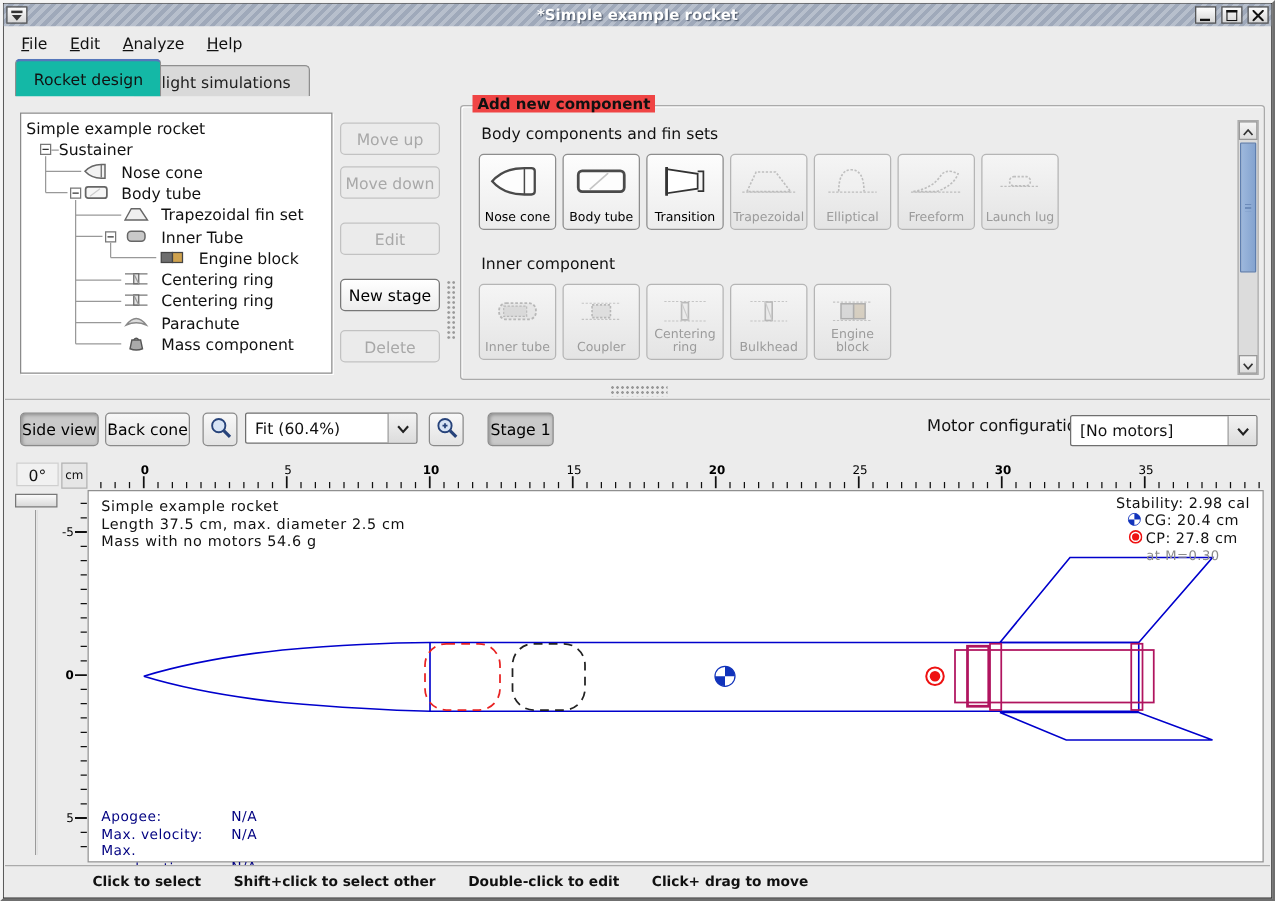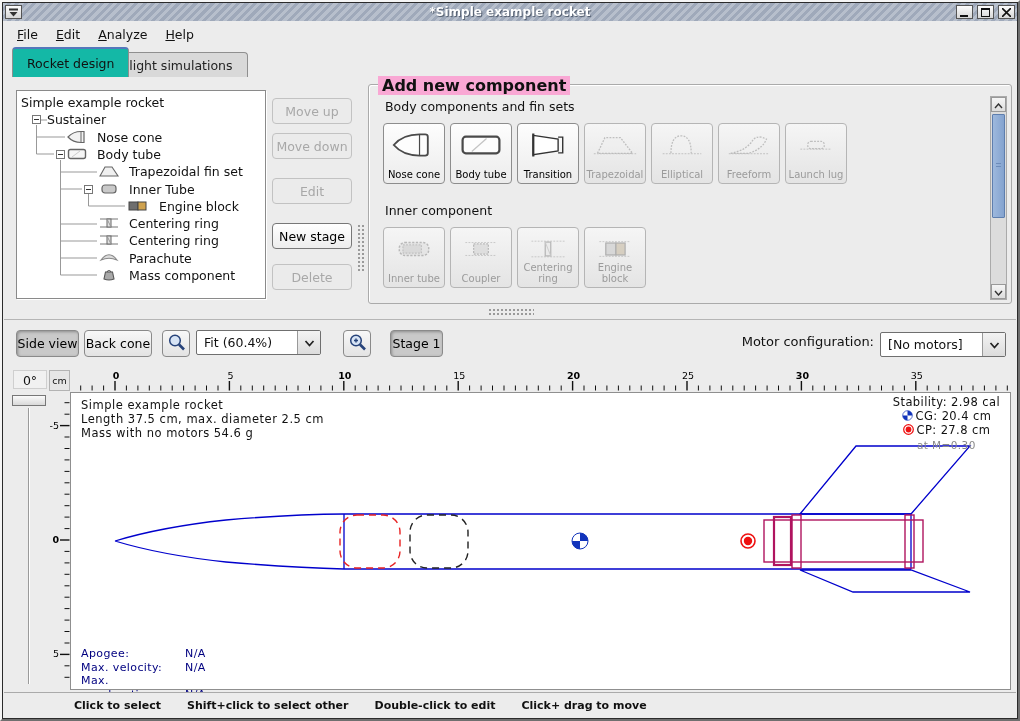--- a/index.html
+++ b/index.html
@@ -50,22 +50,22 @@
   .action-btn.on  { background:linear-gradient(#ffffff,#ededed); border:1px solid #777; color:#000; }
   .action-btn.off { background:#ebebeb; border:1px solid #c2c2c2; color:#a8a8a8; }
 
   .vsplit-dots { position:absolute; left:355px; top:222px; width:7px; height:48px;
     background-image:radial-gradient(#9a9a9a 1px, transparent 1.2px); background-size:4px 4px; }
   .hsplit-dots { position:absolute; left:486px; top:306px; width:46px; height:9px;
     background-image:radial-gradient(#9a9a9a 1px, transparent 1.2px); background-size:4px 4px; }
 
   .groupbox { position:absolute; left:366px; top:82px; width:644px; height:220px;
     border:1px solid #aaa; border-radius:3px; box-shadow:1px 1px 0 #fff inset; }
-  .groupbox-title { position:absolute; top:-9px; left:9px; background:#f9a8d4; padding:0 4px;
-    font-weight:bold; font-size:16px; }
+  .groupbox-title { position:absolute; top:-9px; left:9px; background:#ef4444; padding:0 4px;
+    font-weight:bold; font-size:12px; }
   .sect-label { position:absolute; left:16px; font-size:12.5px; }
   .comp-row { position:absolute; left:14px; display:flex; gap:5px; }
   .comp-btn { width:62px; height:61px; position:relative; border:1px solid #b5b5b5; border-radius:4px;
     background:linear-gradient(#f5f5f5,#e4e4e4); }
   .comp-btn.on { border-color:#8d8d8d; background:linear-gradient(#fdfdfd,#ececec); }
   .comp-ico { position:absolute; top:5px; left:0; right:0; height:32px;
     display:flex; align-items:center; justify-content:center; }
   .comp-btn.off .comp-ico { opacity:.42; filter:grayscale(60%); }
   .comp-lbl { position:absolute; bottom:3px; left:1px; right:1px; text-align:center;
     font-size:10px; line-height:10.5px; color:#000; }
@@ -375,20 +375,31 @@
               <line x1="7" y1="23.5" x2="43" y2="23.5" stroke="#8a8a8a" stroke-dasharray="2 1.4"></line>
               <rect x="22" y="7.5" width="6" height="15" fill="#e6e6e6" stroke="#6e6e6e" stroke-width="1.4"></rect>
               <line x1="22" y1="7.5" x2="28" y2="22.5" stroke="#9a9a9a"></line>
             </svg>
           </div>
           <div class="comp-lbl">Centering ring</div>
         </div>
         <div class="comp-btn off">
           <div class="comp-ico">
             <svg width="46" height="28" viewBox="0 0 50 30">
+              <line x1="9" y1="6.5" x2="41" y2="6.5" stroke="#8a8a8a" stroke-dasharray="2 1.4"></line>
+              <line x1="9" y1="23.5" x2="41" y2="23.5" stroke="#8a8a8a" stroke-dasharray="2 1.4"></line>
+              <rect x="22" y="7" width="6" height="16" fill="#e6e6e6" stroke="#6e6e6e" stroke-width="1.4"></rect>
+              <line x1="22" y1="7" x2="28" y2="23" stroke="#9a9a9a"></line>
+            </svg>
+          </div>
+          <div class="comp-lbl">Bulkhead</div>
+        </div>
+        <div class="comp-btn off">
+          <div class="comp-ico">
+            <svg width="46" height="28" viewBox="0 0 50 30">
               <line x1="8" y1="7" x2="42" y2="7" stroke="#8a8a8a" stroke-dasharray="2 1.4"></line>
               <line x1="8" y1="23" x2="42" y2="23" stroke="#8a8a8a" stroke-dasharray="2 1.4"></line>
               <rect x="15" y="8.5" width="11" height="13" fill="#b9b9b9" stroke="#555" stroke-width="1.3"></rect>
               <rect x="26" y="8.5" width="10" height="13" fill="#cfa24e" stroke="#555" stroke-width="1.3"></rect>
             </svg>
           </div>
           <div class="comp-lbl">Engine block</div>
         </div>
       </div>
     </div>
@@ -414,38 +425,38 @@
 
   <div class="toolbar">
     <button class="tb-btn pressed" style="left:12px; width:63px">Side view</button>
     <button class="tb-btn" style="left:80px; width:68px">Back cone</button>
     <button class="tb-btn" style="left:158px; width:28px">
         <span><svg width="19" height="19" viewBox="0 0 19 19">
             <circle cx="8" cy="7.5" r="5.3" fill="#d7e4f5" stroke="#27437a" stroke-width="1.5"></circle>
             <line x1="12" y1="11.5" x2="17" y2="16.5" stroke="#27437a" stroke-width="2.6"></line>
           </svg></span>
       </button>
-    <div class="combo" style="left:192px; width:125px">
+    <div class="combo" style="left:192px; width:138px">
       <div class="combo-text">Fit (60.4%)</div>
       <div class="combo-arrow">
           <span><svg width="11" height="7" viewBox="0 0 11 7">
               <path d="M1.5 1 L5.5 5.5 L9.5 1" stroke="#222" stroke-width="1.7" fill="none"></path>
             </svg></span>
         </div>
     </div>
     <button class="tb-btn" style="left:339px; width:28px">
         <span><svg width="19" height="19" viewBox="0 0 19 19">
             <circle cx="8" cy="7.5" r="5.3" fill="#d7e4f5" stroke="#27437a" stroke-width="1.5"></circle>
             <line x1="12" y1="11.5" x2="17" y2="16.5" stroke="#27437a" stroke-width="2.6"></line>
             <path d="M6 7.5 H10 M8 5.5 V9.5" stroke="#27437a" stroke-width="1.4"></path>
           </svg></span>
       </button>
     <button class="tb-btn pressed" style="left:386px; width:53px">Stage 1</button>
     <div class="motor-label">Motor configuration:</div>
-    <div class="combo" style="right:10px; width:126px; top:2px">
+    <div class="combo" style="right:10px; width:150px; top:2px">
       <div class="combo-text">[No motors]</div>
       <div class="combo-arrow">
           <span><svg width="11" height="7" viewBox="0 0 11 7">
               <path d="M1.5 1 L5.5 5.5 L9.5 1" stroke="#222" stroke-width="1.7" fill="none"></path>
             </svg></span>
         </div>
     </div>
   </div>
 
   <div class="rot-label">0°</div>

